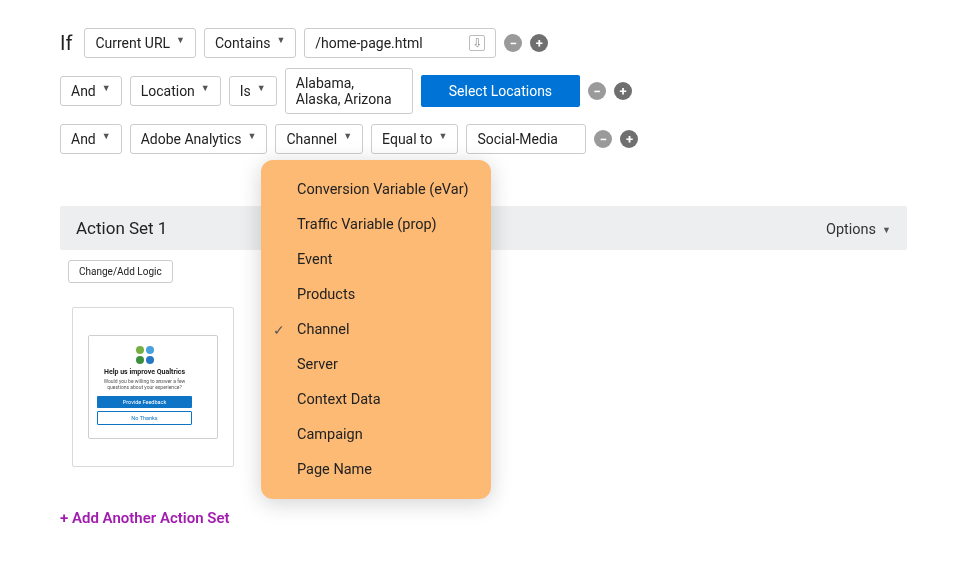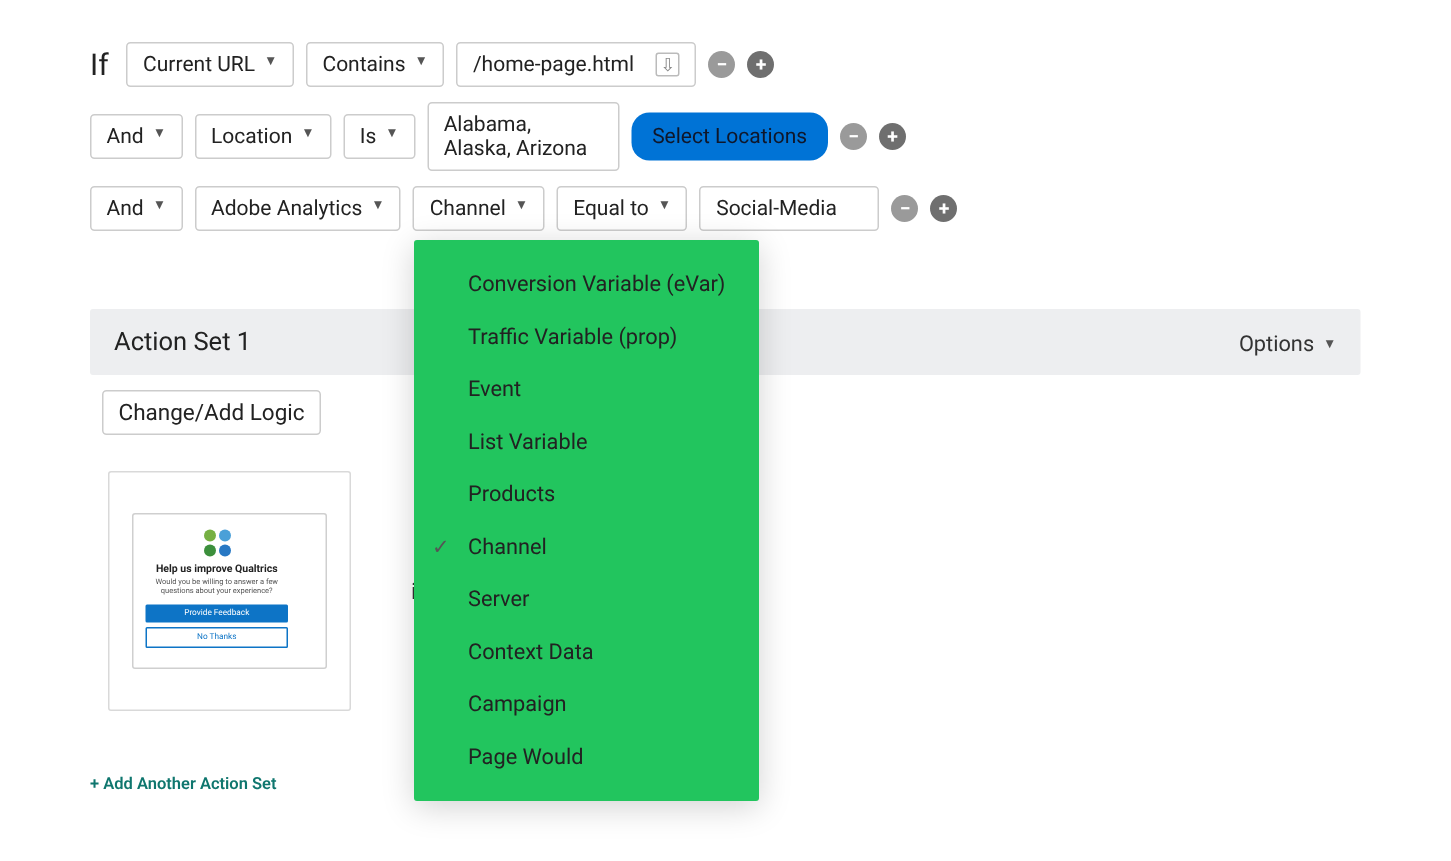--- a/index.html
+++ b/index.html
@@ -35,21 +35,21 @@
   .select-box .caret {
     font-size: 9px;
     color: #555;
   }
   .text-input {
     border: 1px solid #ccc;
     border-radius: 3px;
     padding: 6px 10px;
     font-size: 14px;
     background: #fff;
-    width: 160px;
+    width: 192px;
   }
   .text-input.with-icon {
     position: relative;
     display: flex;
     align-items: center;
     justify-content: space-between;
   }
   .file-ic {
     font-size: 12px;
     color: #888;
@@ -67,38 +67,38 @@
     justify-content: center;
     font-size: 13px;
     font-weight: bold;
     color: #fff;
     cursor: pointer;
   }
   .circle-btn.minus { background: #9a9a9a; }
   .circle-btn.plus  { background: #6f6f6f; }
   .primary-btn {
     background: #0073d6;
-    color: #0f172a;
-    border-radius: 12px;
-    padding: 8px 14px;
+    color: #ffffff;
+    border-radius: 2px;
+    padding: 8px 28px;
     font-size: 14px;
     cursor: pointer;
     white-space: nowrap;
   }
   .loc-input { width: 128px; overflow: hidden; text-overflow: ellipsis; }
   .social-input { width: 120px; }
 
   
   .dropdown {
     position: absolute;
     top: 160px;
-    left: 276px;
+    left: 261px;
     width: 230px;
-    background: #22c55e;
-    border-radius: 2px;
+    background: #fdba74;
+    border-radius: 12px;
     box-shadow: 0 4px 22px rgba(0,0,0,0.18);
     padding: 12px 0;
     z-index: 50;
   }
   .dropdown-item {
     display: flex;
     align-items: center;
     padding: 9px 16px 9px 36px;
     font-size: 14.5px;
     position: relative;
@@ -135,21 +135,21 @@
   }
   .options-btn .caret { font-size: 9px; color: #555; }
 
   .change-logic-wrap {
     padding: 10px 8px 0 8px;
   }
   .small-btn {
     border: 1px solid #ccc;
     border-radius: 3px;
     padding: 5px 10px;
-    font-size: 15px;
+    font-size: 10px;
     background: #fff;
     cursor: pointer;
     display: inline-block;
   }
 
   .action-body {
     display: flex;
     align-items: center;
     gap: 40px;
     padding: 24px 12px 20px 12px;
@@ -190,22 +190,22 @@
   .thumb-btn.blue { background:#0d74c6; color:#fff;}
   .thumb-btn.outline { border:1px solid #0d74c6; color:#0d74c6;}
 
   .hint-text {
     font-size: 15px;
     color: #333;
   }
 
   .add-link {
     margin-top: 22px;
-    color: #0f766e;
-    font-size: 11px;
+    color: #a21caf;
+    font-size: 15px;
     font-weight: 600;
     cursor: pointer;
   }
 </style>
 </head>
 <body>
 
 <div class="rule-row">
   <span class="if-label">If</span>
   <div class="select-box">
@@ -273,40 +273,37 @@
     <div class="dropdown-item">
       <span>Conversion Variable (eVar)</span>
     </div>
     <div class="dropdown-item">
       <span>Traffic Variable (prop)</span>
     </div>
     <div class="dropdown-item">
       <span>Event</span>
     </div>
     <div class="dropdown-item">
-      <span>List Variable</span>
-    </div>
-    <div class="dropdown-item">
       <span>Products</span>
     </div>
     <div class="dropdown-item">
       <span class="check">✓</span>
       <span>Channel</span>
     </div>
     <div class="dropdown-item">
       <span>Server</span>
     </div>
     <div class="dropdown-item">
       <span>Context Data</span>
     </div>
     <div class="dropdown-item">
       <span>Campaign</span>
     </div>
     <div class="dropdown-item">
-      <span>Page Would</span>
+      <span>Page Name</span>
     </div>
   </div>
 
 <div class="action-header">
   <h3>Action Set 1</h3>
   <div class="options-btn">
     <span>Options</span>
     <span class="caret">▼</span>
   </div>
 </div>

